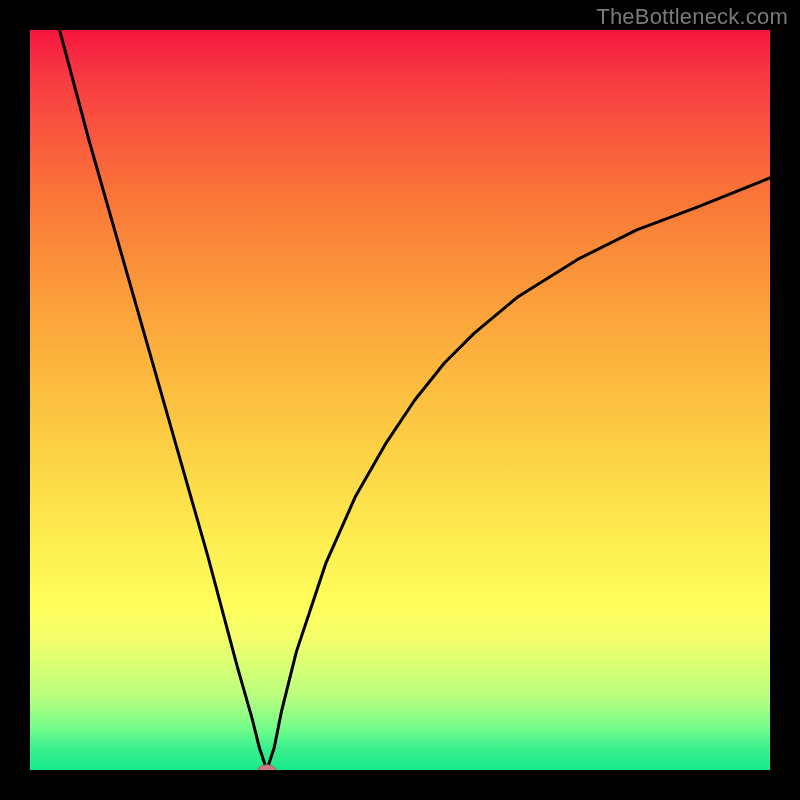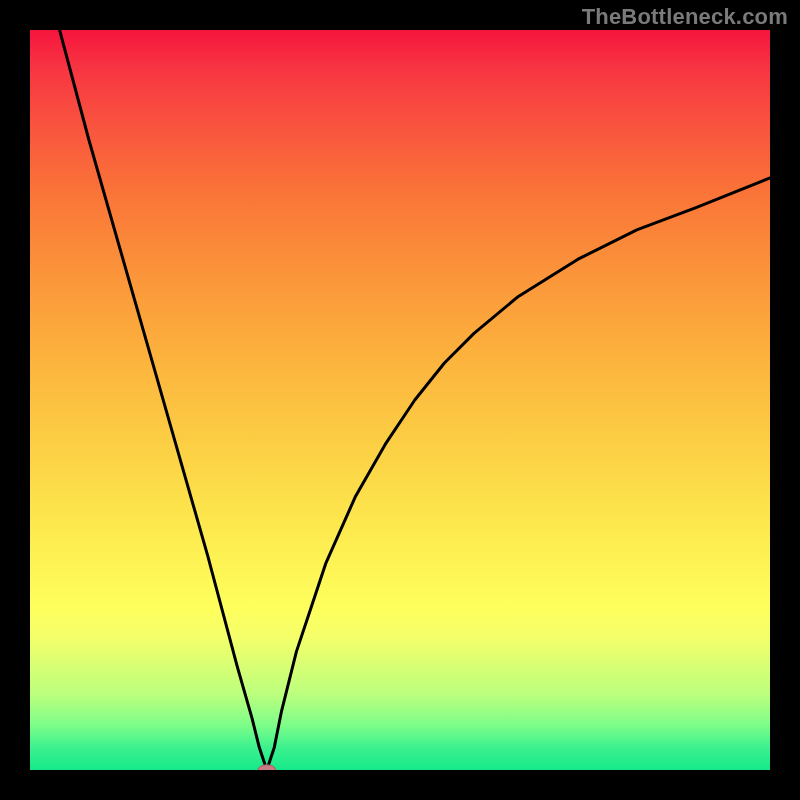--- a/index.html
+++ b/index.html
@@ -64,21 +64,21 @@
     stroke: #a65e67;
     stroke-width: 1;
   }
 
   .watermark {
     position: absolute;
     top: 4px;
     right: 12px;
     color: #7a7a7a;
     font-size: 22px;
-    font-weight: 700;
+    font-weight: 400;
     letter-spacing: 0.2px;
     user-select: none;
   }
 </style>
 </head>
 <body>
 
 <div class="frame">
 
   <div class="plot-area">

